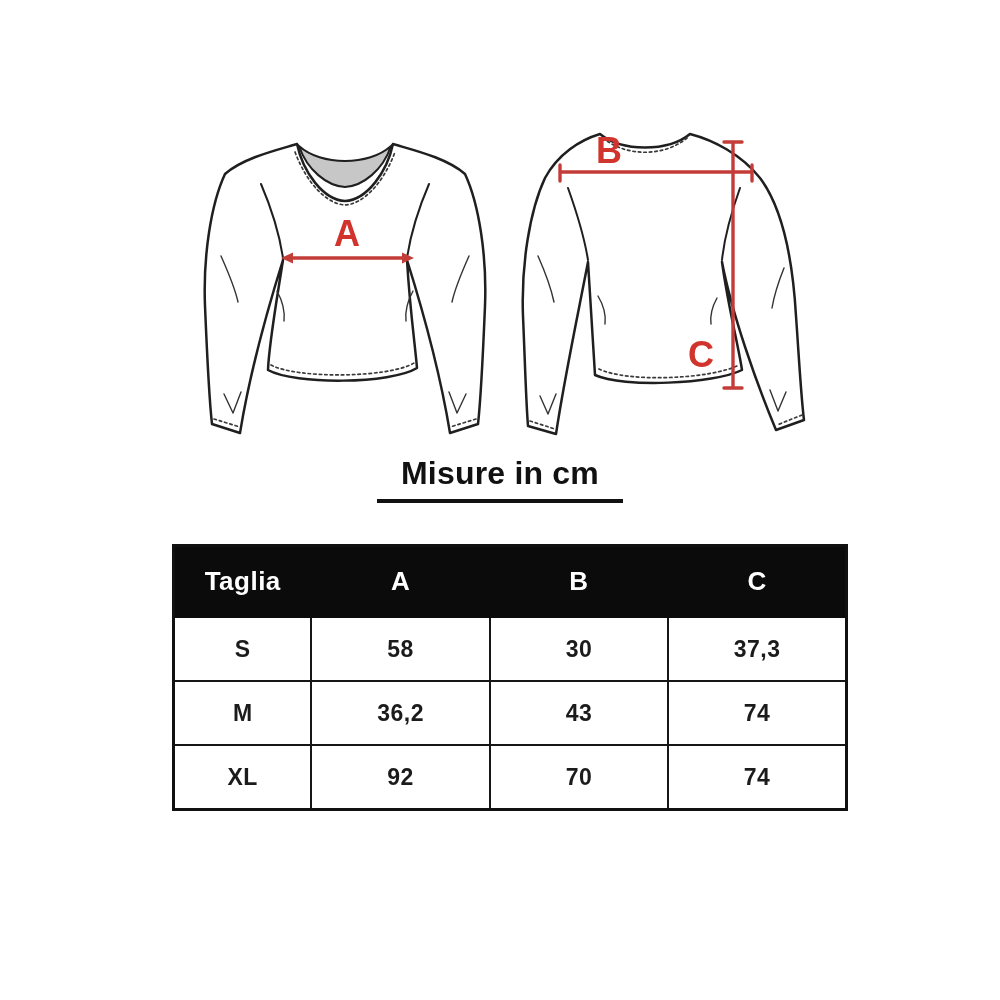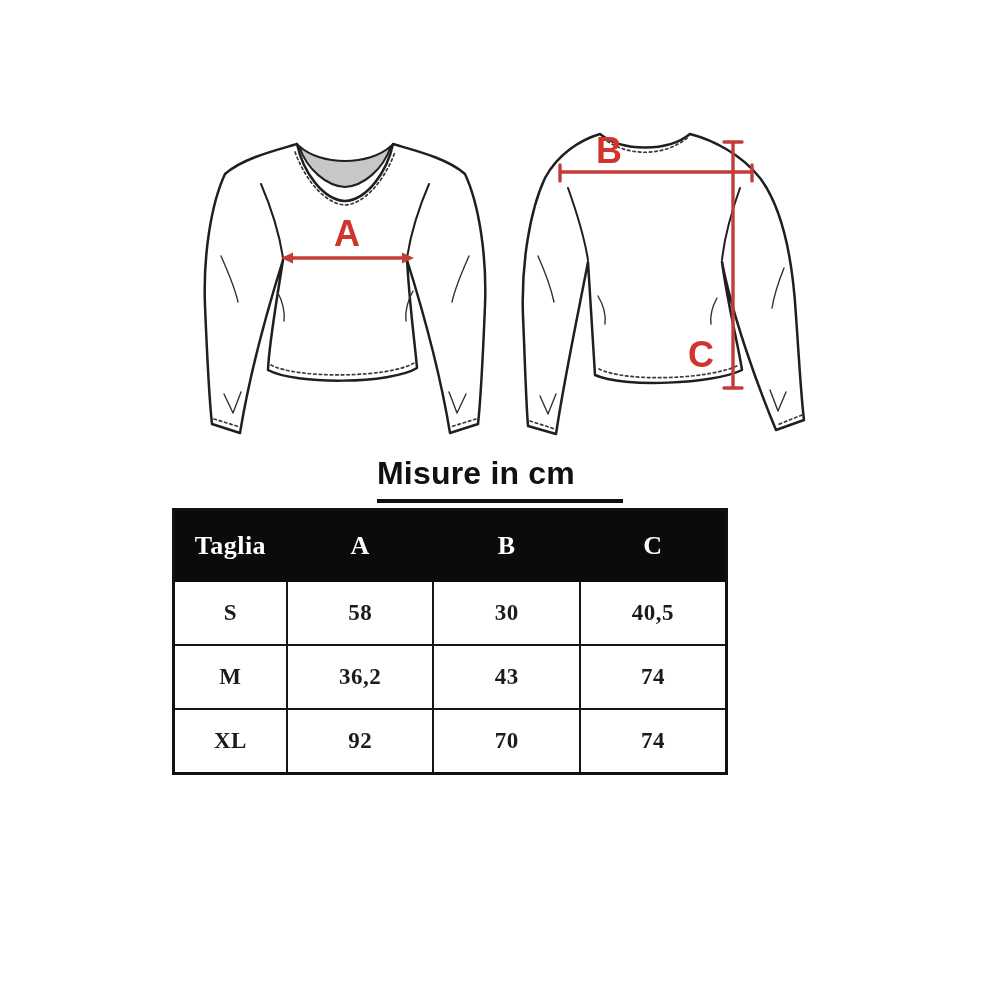--- a/index.html
+++ b/index.html
@@ -10,31 +10,31 @@
     overflow:hidden;
     font-family:"Liberation Sans", sans-serif;
     margin:0 auto;
   }
   .shirt{position:absolute;}
   .shirt-front{left:195px;top:106px;width:300px;height:340px;}
   .shirt-back{left:498px;top:106px;width:310px;height:345px;}
 
   .title-block{
     position:absolute;left:377px;top:456px;width:246px;
-    text-align:left;
+    text-align:center;
   }
   .title-text{
     font-size:32px;font-weight:bold;color:#111;
     letter-spacing:0.2px;line-height:1.1;white-space:nowrap;
   }
   .title-underline{
     margin-top:8px;height:4px;background:#111;width:100%;
   }
 
-  .size-table-wrap{position:absolute;left:172px;top:508px;width:556px;font-family:Liberation Serif, serif;}
+  .size-table-wrap{position:absolute;left:172px;top:544px;width:676px;}
   table.size-table{
     width:100%;border-collapse:collapse;table-layout:fixed;
     border:3px solid #111;
   }
   table.size-table th{
     background:#0b0b0b;color:#ffffff;
     height:67px;font-size:26px;font-weight:bold;
     text-align:center;vertical-align:middle;
     border:2px solid #0b0b0b;letter-spacing:0.5px;
   }
@@ -164,21 +164,21 @@
           <th>A</th>
           <th>B</th>
           <th>C</th>
         </tr>
       </thead>
       <tbody>
         <tr>
           <td>S</td>
           <td>58</td>
           <td>30</td>
-          <td>40,5</td>
+          <td>37,3</td>
         </tr>
         <tr>
           <td>M</td>
           <td>36,2</td>
           <td>43</td>
           <td>74</td>
         </tr>
         <tr>
           <td>XL</td>
           <td>92</td>

